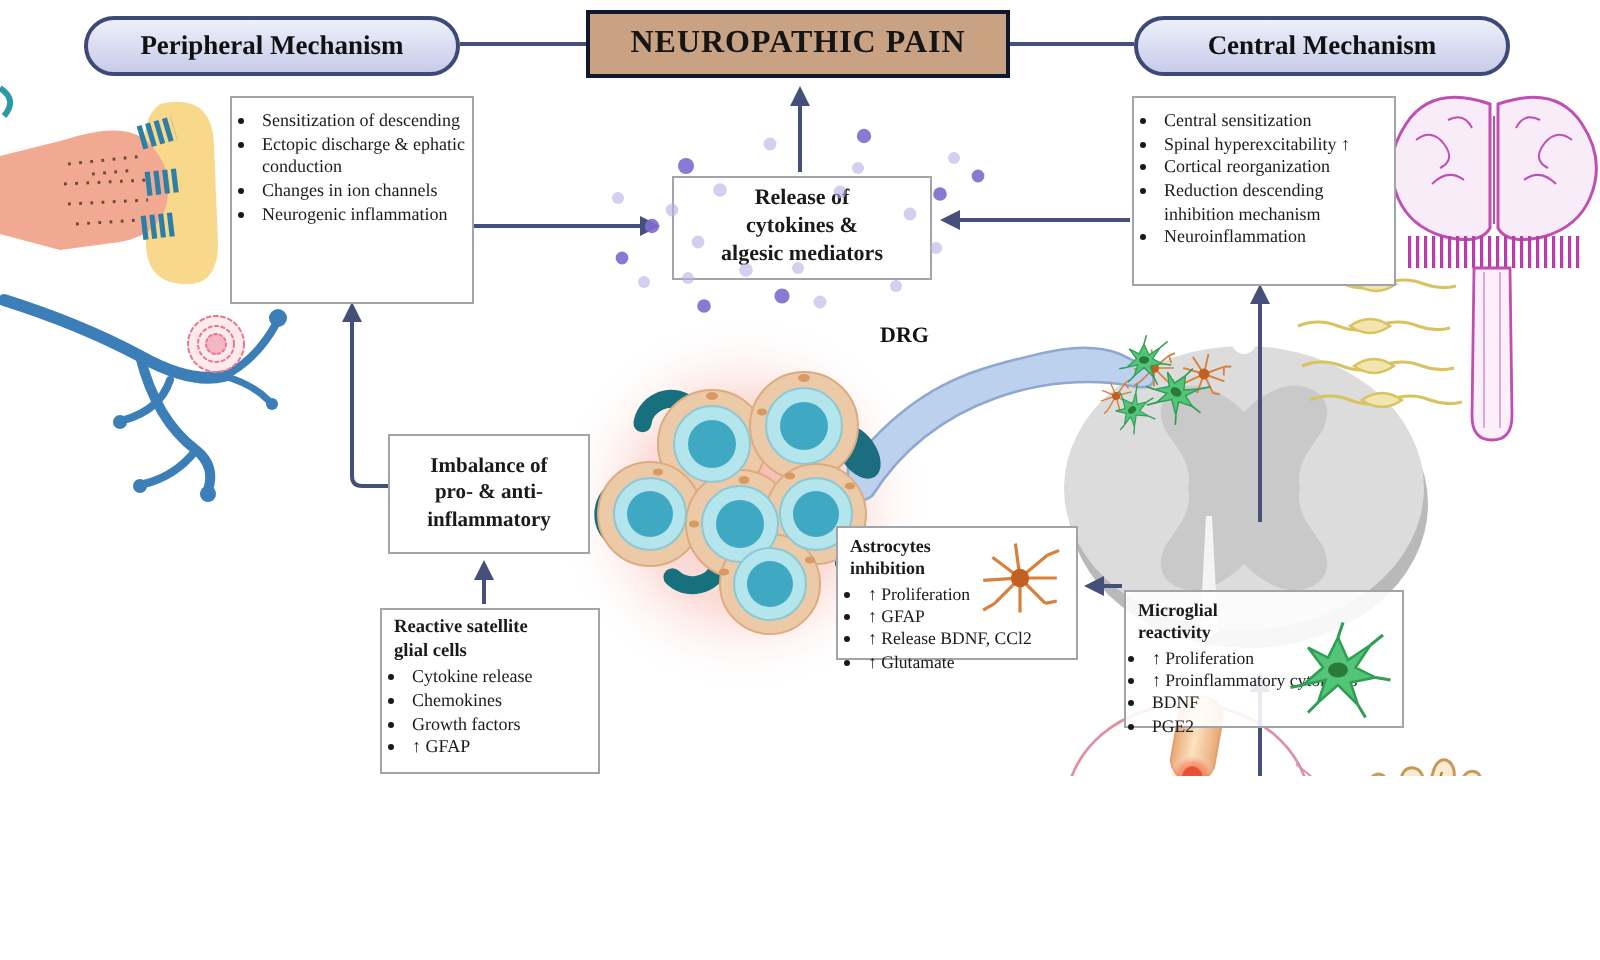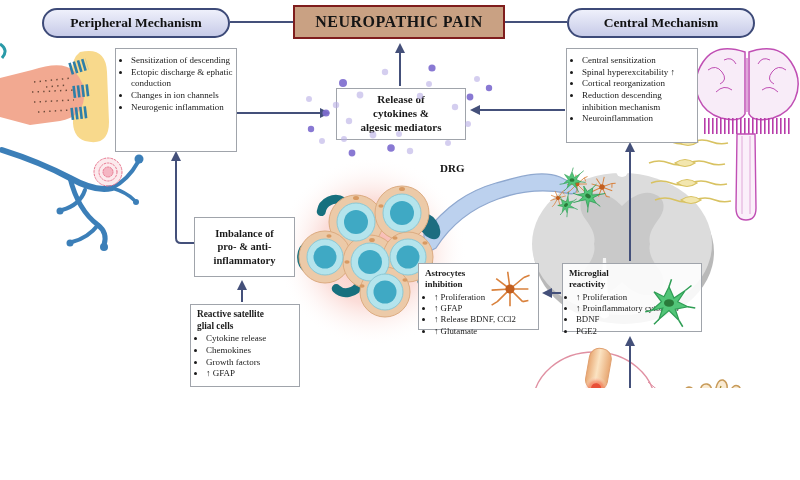--- a/index.html
+++ b/index.html
@@ -4,31 +4,31 @@
 <style>
   html,body{margin:0;padding:0;background:#fff;}
   #canvas{position:relative;width:800px;height:388px;background:#fff;overflow:hidden;
           font-family:Liberation Serif, serif;color:#111;}
   .layer{position:absolute;left:0;top:0;width:800px;height:480px;}
   
   .pill{position:absolute;height:26px;border:2px solid #3d4a78;border-radius:15px;
         background:linear-gradient(#eef0fb,#c7cbe8);display:flex;align-items:center;justify-content:center;
         font-weight:bold;font-size:13.5px;color:#111;}
   .titlebox{position:absolute;left:293px;top:5px;width:208px;height:30px;background:#c9a183;
-        border:2px solid #7f1d1d;display:flex;align-items:center;justify-content:center;
+        border:2px solid #0f172a;display:flex;align-items:center;justify-content:center;
         font-weight:bold;font-size:16px;letter-spacing:.5px;color:#151515;}
   
   .wbox{position:absolute;background:#fff;border:1px solid #a0a4ab;font-size:9px;line-height:1.3;color:#1a1a1a;}
   .wbox ul{margin:0;padding:1px 2px 0 15px;list-style:disc outside;}
   .wbox li{margin:0;padding:0;}
   .boxtitle{font-weight:bold;white-space:pre-line;padding:4px 0 0 6px;font-size:9.3px;line-height:1.25;}
   .centerlbl{display:flex;align-items:center;justify-content:center;text-align:center;
              font-weight:bold;white-space:pre-line;}
   .plainlbl{position:absolute;font-weight:bold;color:#111;}
-  .semi{background:rgba(255,255,255,.88);}
+  .semi{background:rgba(255,255,255,.88);margin-top:32px;}
   .icon-abs{position:absolute;}
 </style>
 </head>
 <body>
 
 <div id="canvas">
 
   <svg class="layer" style="z-index:1" viewBox="0 0 800 480">
     <defs>
       <radialGradient id="pinkGlow" cx="50%" cy="50%" r="50%">

